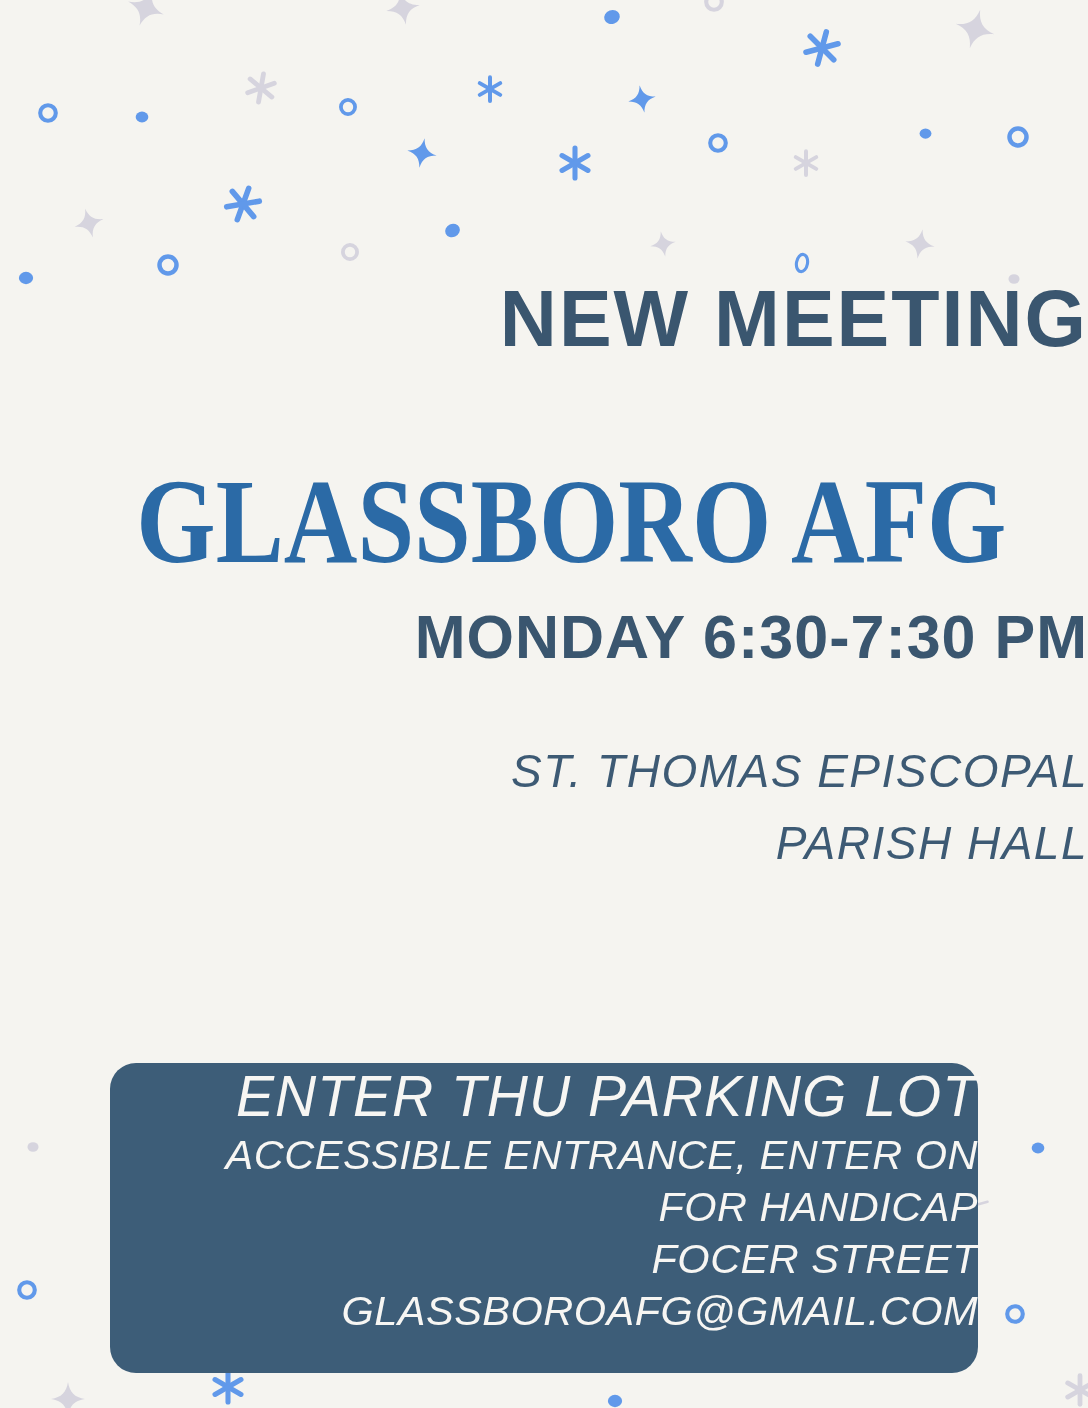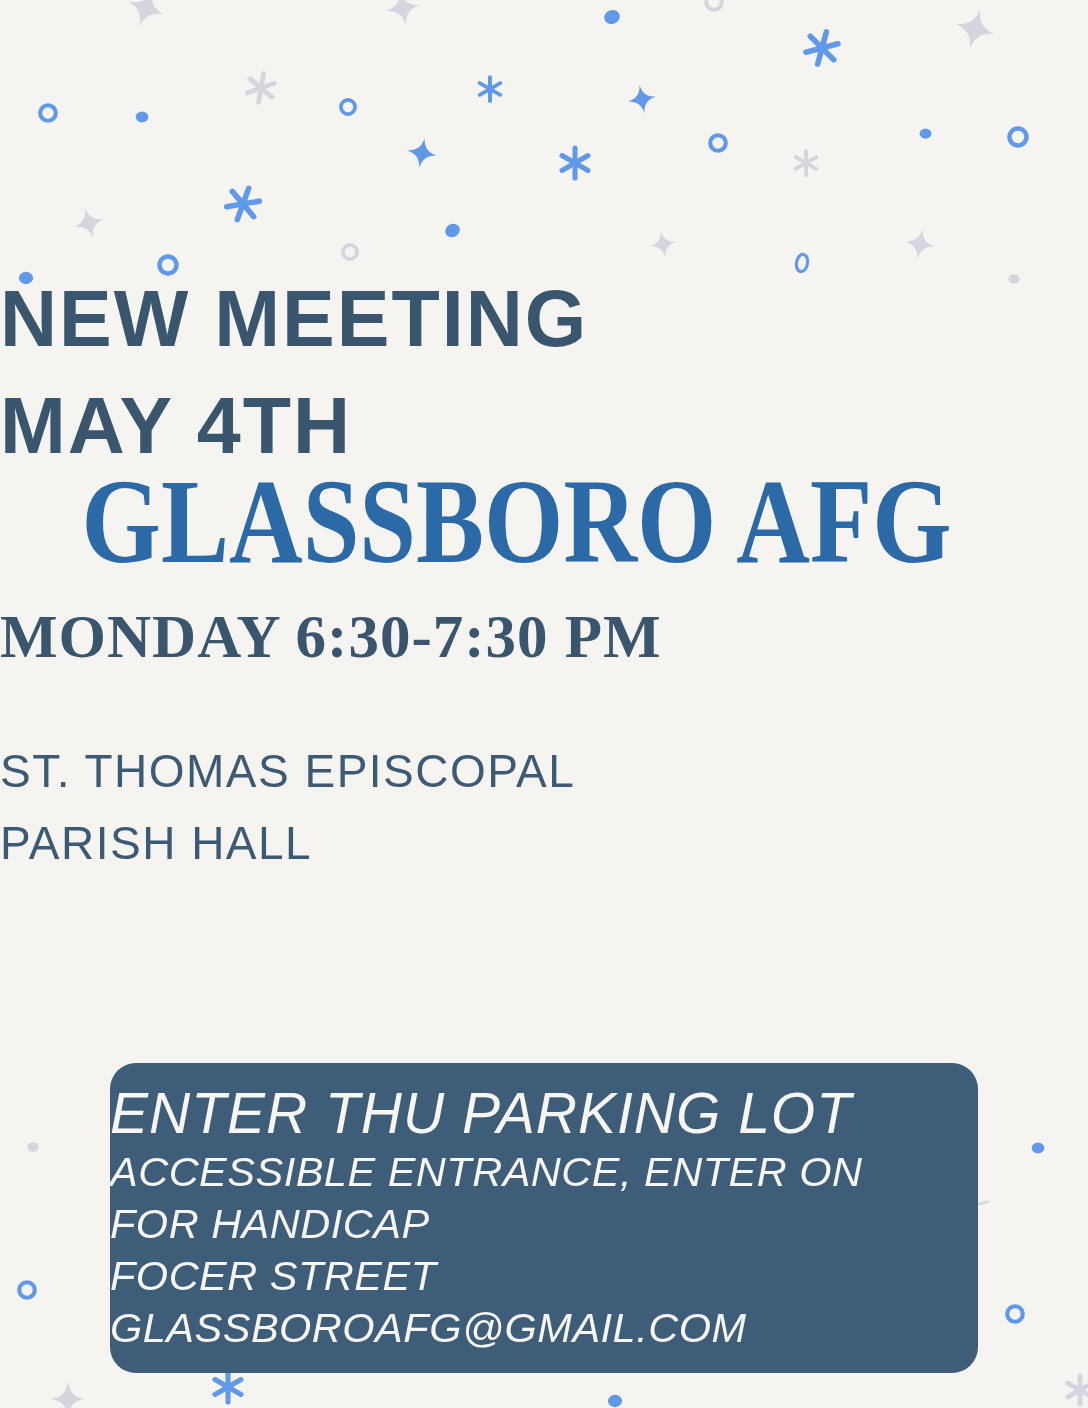--- a/index.html
+++ b/index.html
@@ -21,21 +21,21 @@
   .flyer{
     position:relative;
     width:1088px;height:1408px;
     background:var(--bg);
     overflow:hidden;
   }
   .deco-layer{position:absolute;inset:0;pointer-events:none;}
   .deco{position:absolute;display:block;line-height:0;}
   .deco svg{display:block;width:100%;height:100%;}
 
-  .content{position:absolute;inset:0;text-align:left;}
+  .content{position:absolute;inset:0;text-align:right;}
 
   .title{
     position:absolute;top:266px;left:0;right:0;
     color:var(--heading);
     font-size:79px;font-weight:700;
     letter-spacing:2px;line-height:1.35;
   }
   .org-name{
     position:absolute;top:462px;left:0;right:0;
     color:var(--org);
@@ -43,36 +43,34 @@
     font-size:120px;font-weight:700;
     letter-spacing:0px;line-height:1.0;
     transform:scaleX(0.85);transform-origin:50% 50%;
     white-space:nowrap;
   }
   .schedule{
     position:absolute;top:602px;left:0;right:0;
     color:var(--heading);
     font-size:61px;font-weight:700;
     letter-spacing:1px;
-    font-family:Liberation Serif, serif;
   }
   .address{
     position:absolute;top:735px;left:0;right:0;
     color:#3d5a74;
     font-size:46px;font-weight:300;
-    letter-spacing:1.5px;line-height:72px;
+    letter-spacing:1.5px;line-height:72px;font-style:italic;
   }
   .notice-box{
     position:absolute;left:110px;top:1063px;
     width:868px;height:310px;
     background:var(--box-bg);
     border-radius:26px;
     color:var(--box-text);
     font-style:italic;
-    padding-top:17px;
   }
   .notice-headline{
     font-size:57px;font-weight:400;
     letter-spacing:1px;line-height:66px;
   }
   .notice-line{
     font-size:41.5px;font-weight:300;
     letter-spacing:0.5px;line-height:52px;
   }
 </style>
@@ -298,21 +296,20 @@
         <svg viewBox="0 0 24 24">
           <ellipse cx="12" cy="12" rx="9.5" ry="8.2" fill="currentColor"></ellipse>
         </svg>
       </span>
     </div>
 
   <div class="content">
 
     <div class="title">
       <div>NEW MEETING</div>
-      <div>MAY 4TH</div>
     </div>
 
     <div class="org-name">GLASSBORO AFG</div>
 
     <div class="schedule">MONDAY 6:30-7:30 PM</div>
 
     <div class="address">
       <div>ST. THOMAS EPISCOPAL</div>
       <div>PARISH HALL</div>
     </div>

